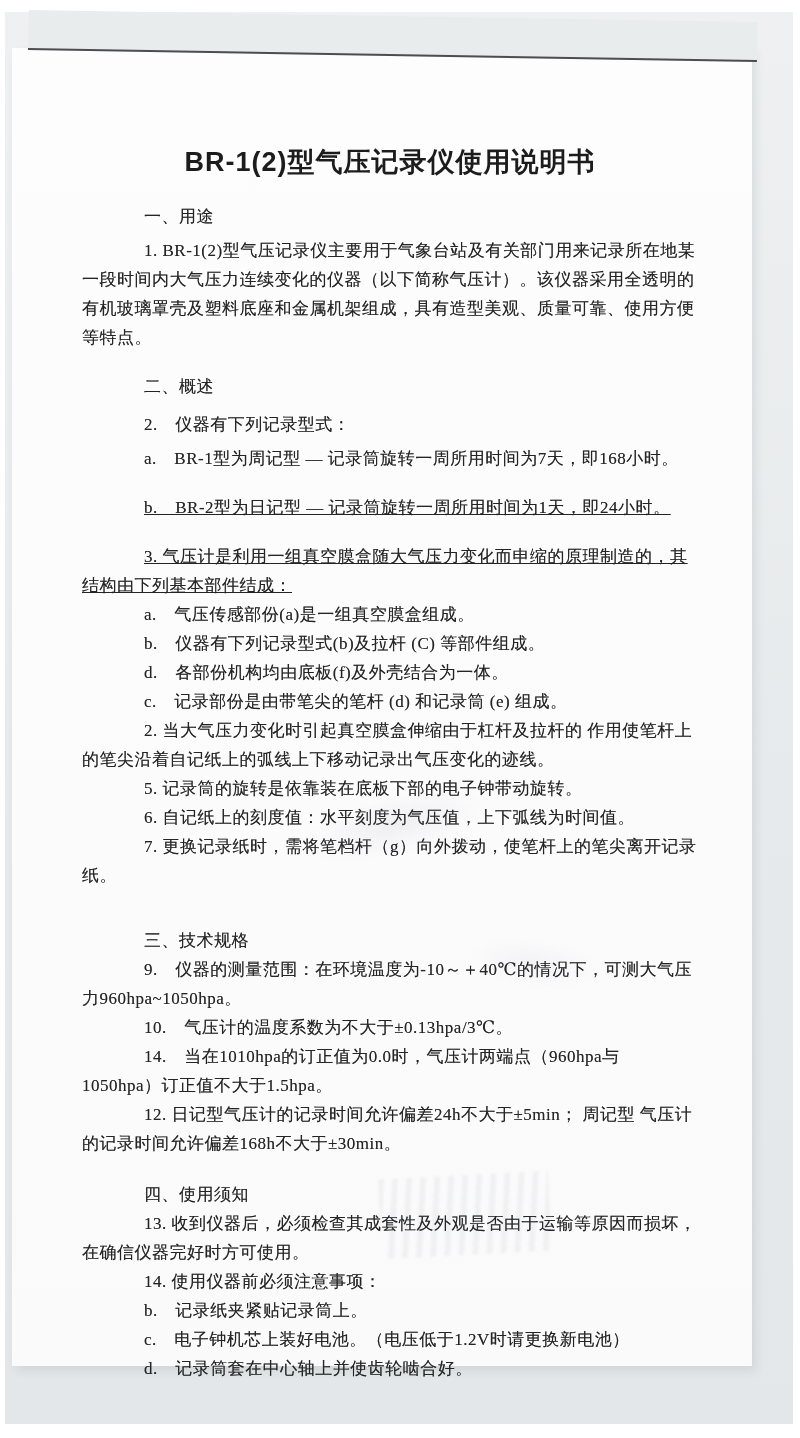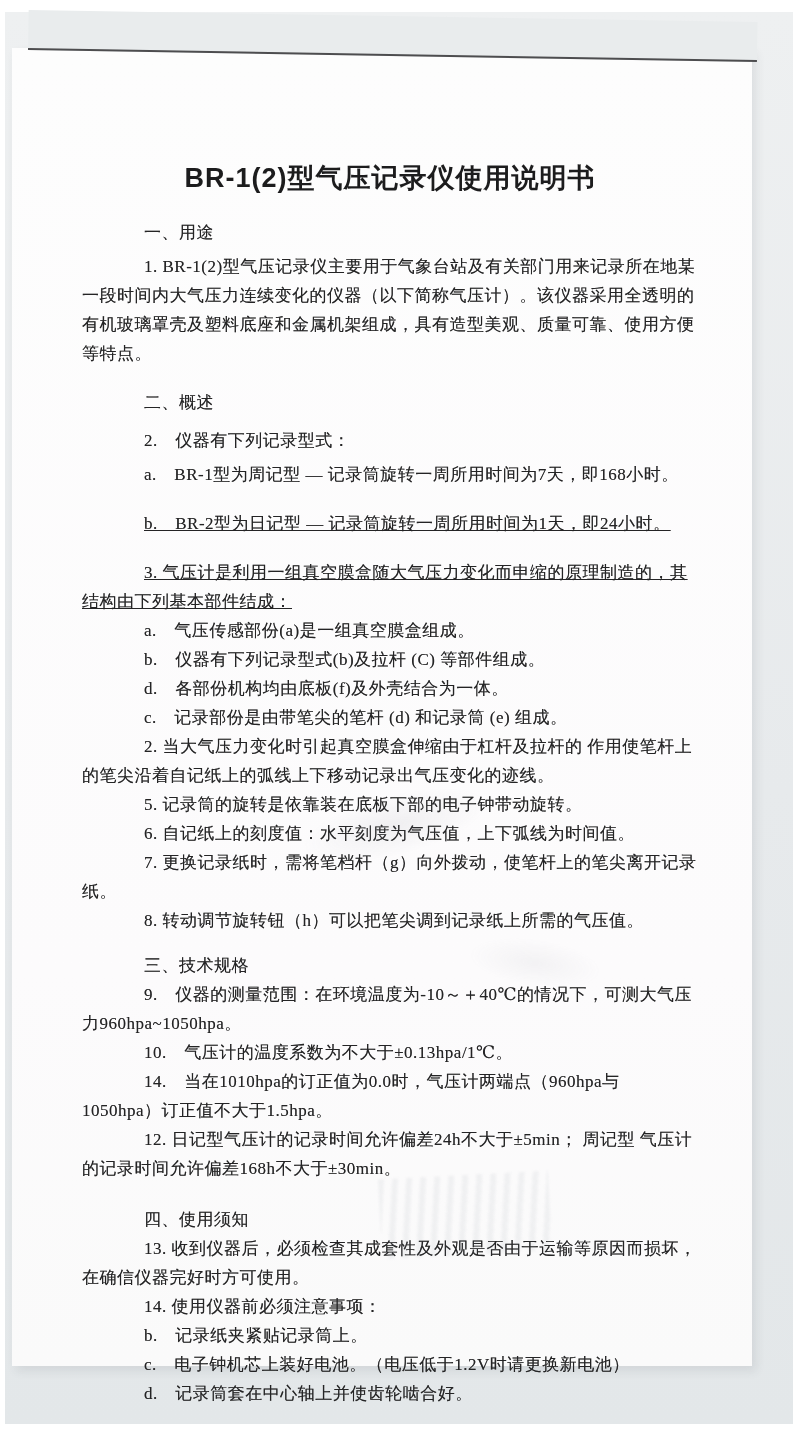--- a/index.html
+++ b/index.html
@@ -44,21 +44,21 @@
     width: 729px;
     height: 38px;
     background: #e9eced;
     border-bottom: 2px solid #4d4d4f;
     transform: rotate(0.95deg);
     transform-origin: left bottom;
   }
   .content {
     position: absolute;
     left: 82px;
-    top: 60px;
+    top: 44px;
     width: 616px;
     color: #242425;
   }
   .doc-title {
     margin: 100px 0 0 0;
     font-family: "Liberation Sans", "DejaVu Sans", sans-serif;
     font-weight: 700;
     font-size: 27px;
     letter-spacing: 1px;
     text-align: center;
@@ -70,21 +70,21 @@
     font-size: 17px;
     line-height: 29px;
     letter-spacing: 0.5px;
     text-indent: 62px;
     text-shadow: 0 0 0.4px rgba(20,20,20,0.45);
   }
   .hd { font-weight: 400; }
   
   .mt22 { margin-top: 22px; }
   .mt28 { margin-top: 20px; }
-  .mt20 { margin-top: 16px; }
+  .mt20 { margin-top: 36px; }
   .mt9  { margin-top: 9px; font-family: Liberation Serif, serif; }
   .mt5  { margin-top: 5px; }
   .mt4  { margin-top: 20px; text-decoration: underline; }
   .mt1  { margin-top: 0; }
   
   .art { position: absolute; pointer-events: none; }
   .art-1 {
     left: 300px; top: 795px; width: 190px; height: 60px;
     background: radial-gradient(ellipse at center, rgba(130,132,145,0.10), rgba(130,132,145,0) 70%);
     transform: rotate(-14deg); filter: blur(1px);
@@ -121,25 +121,24 @@
     <p class="t mt4">b.　BR-2型为日记型 — 记录筒旋转一周所用时间为1天，即24小时。</p>
     <p class="t mt4">3. 气压计是利用一组真空膜盒随大气压力变化而申缩的原理制造的，其结构由下列基本部件结成：</p>
     <p class="t">a.　气压传感部份(a)是一组真空膜盒组成。</p>
     <p class="t">b.　仪器有下列记录型式(b)及拉杆 (C) 等部件组成。</p>
     <p class="t">d.　各部份机构均由底板(f)及外壳结合为一体。</p>
     <p class="t">c.　记录部份是由带笔尖的笔杆 (d) 和记录筒 (e) 组成。</p>
     <p class="t">2. 当大气压力变化时引起真空膜盒伸缩由于杠杆及拉杆的 作用使笔杆上的笔尖沿着自记纸上的弧线上下移动记录出气压变化的迹线。</p>
     <p class="t mt1">5. 记录筒的旋转是依靠装在底板下部的电子钟带动旋转。</p>
     <p class="t">6. 自记纸上的刻度值：水平刻度为气压值，上下弧线为时间值。</p>
     <p class="t">7. 更换记录纸时，需将笔档杆（g）向外拨动，使笔杆上的笔尖离开记录纸。</p>
-    <p class="t">8. 转动调节旋转钮（h）可以把笔尖调到记录纸上所需的气压值。</p>
 
     <p class="t hd mt20">三、技术规格</p>
     <p class="t">9.　仪器的测量范围：在环境温度为-10～＋40℃的情况下，可测大气压力960hpa~1050hpa。</p>
-    <p class="t">10.　气压计的温度系数为不大于±0.13hpa/1℃。</p>
+    <p class="t">10.　气压计的温度系数为不大于±0.13hpa/3℃。</p>
     <p class="t">14.　当在1010hpa的订正值为0.0时，气压计两端点（960hpa与1050hpa）订正值不大于1.5hpa。</p>
     <p class="t">12. 日记型气压计的记录时间允许偏差24h不大于±5min； 周记型 气压计的记录时间允许偏差168h不大于±30min。</p>
 
     <p class="t hd mt22">四、使用须知</p>
     <p class="t">13. 收到仪器后，必须检查其成套性及外观是否由于运输等原因而损坏，在确信仪器完好时方可使用。</p>
     <p class="t">14. 使用仪器前必须注意事项：</p>
     <p class="t mt1">b.　记录纸夹紧贴记录筒上。</p>
     <p class="t mt1">c.　电子钟机芯上装好电池。（电压低于1.2V时请更换新电池）</p>
     <p class="t mt1">d.　记录筒套在中心轴上并使齿轮啮合好。</p>
   </div>

